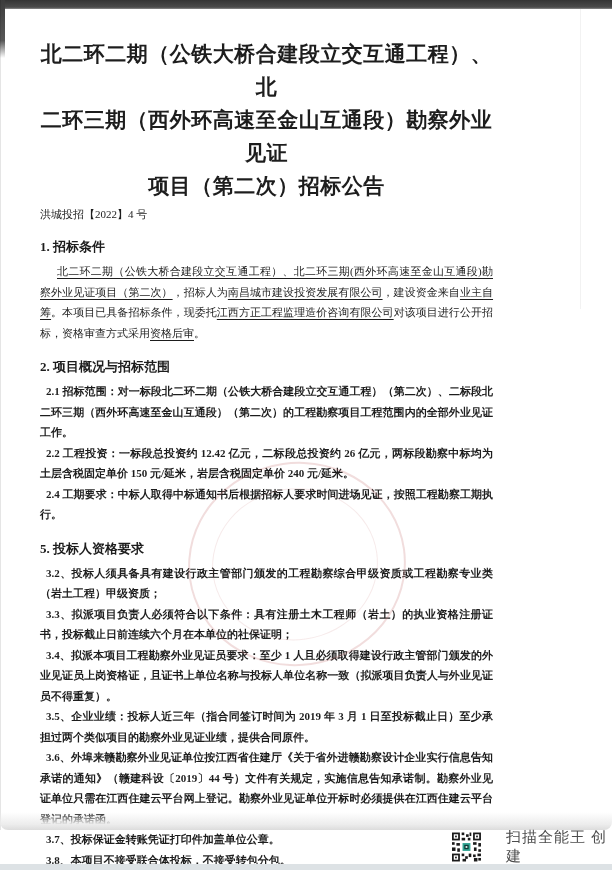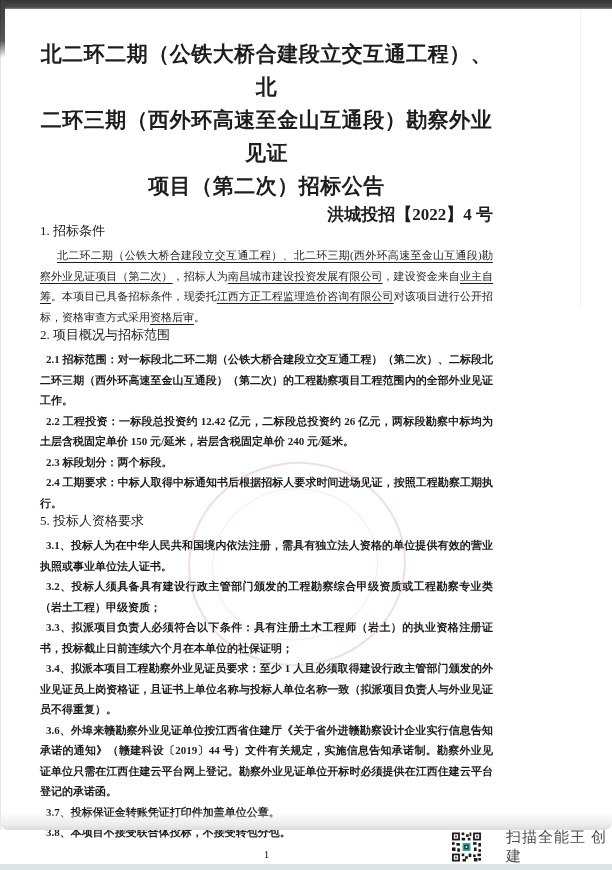--- a/index.html
+++ b/index.html
@@ -68,30 +68,30 @@
   .doc-title {
     margin-top: 29px;
     text-align: center;
     font-size: 21px;
     font-weight: bold;
     line-height: 33px;
     letter-spacing: 0.5px;
   }
   .doc-number {
     margin-top: 3px;
-    text-align: right;
-    font-size: 17px;
-    font-weight: bold;
+    text-align: left;
+    font-size: 11px;
+    font-weight: normal;
     line-height: 17px;
   }
   .section-heading {
     font-size: 13px;
-    font-weight: normal;
+    font-weight: bold;
     line-height: 16px;
-    margin: 0 0 6px 0;
+    margin: 16px 0 6px 0;
   }
   .body-para {
     font-size: 11px;
     line-height: 20.5px;
     text-align: justify;
     margin: 0;
   }
   .lead-para { text-indent: 17px; }
   .item-para { text-indent: 6px; font-weight: bold; }
   .u { text-decoration: underline; text-underline-offset: 3px; text-decoration-thickness: 1px; }
@@ -132,29 +132,28 @@
   <div class="doc-number">洪城投招【2022】4 号</div>
 
   <div class="section-heading">1. 招标条件</div>
 
   <p class="body-para lead-para"><span class="u">北二环二期（公铁大桥合建段立交互通工程）、北二环三期(西外环高速至金山互通段)勘察外业见证项目（第二次）</span><span>，招标人为</span><span class="u">南昌城市建设投资发展有限公司</span><span>，建设资金来自</span><span class="u">业主自筹</span><span>。本项目已具备招标条件，现委托</span><span class="u">江西方正工程监理造价咨询有限公司</span><span>对该项目进行公开招标，资格审查方式采用</span><span class="u">资格后审</span><span>。</span></p>
 
   <div class="section-heading">2. 项目概况与招标范围</div>
 
   <p class="body-para item-para">2.1 招标范围：对一标段北二环二期（公铁大桥合建段立交互通工程）（第二次）、二标段北二环三期（西外环高速至金山互通段）（第二次）的工程勘察项目工程范围内的全部外业见证工作。</p>
   <p class="body-para item-para">2.2 工程投资：一标段总投资约 12.42 亿元，二标段总投资约 26 亿元，两标段勘察中标均为土层含税固定单价 150 元/延米，岩层含税固定单价 240 元/延米。</p>
-  <p class="body-para item-para">2.3 标段划分：两个标段。</p>
   <p class="body-para item-para">2.4 工期要求：中标人取得中标通知书后根据招标人要求时间进场见证，按照工程勘察工期执行。</p>
 
   <div class="section-heading">5. 投标人资格要求</div>
 
-  <p class="body-para item-para">3.1、投标人为在中华人民共和国境内依法注册，需具有独立法人资格的单位提供有效的营业执照或事业单位法人证书。</p>
   <p class="body-para item-para">3.2、投标人须具备具有建设行政主管部门颁发的工程勘察综合甲级资质或工程勘察专业类（岩土工程）甲级资质；</p>
   <p class="body-para item-para">3.3、拟派项目负责人必须符合以下条件：具有注册土木工程师（岩土）的执业资格注册证书，投标截止日前连续六个月在本单位的社保证明；</p>
   <p class="body-para item-para">3.4、拟派本项目工程勘察外业见证员要求：至少 1 人且必须取得建设行政主管部门颁发的外业见证员上岗资格证，且证书上单位名称与投标人单位名称一致（拟派项目负责人与外业见证员不得重复）。</p>
+  <p class="body-para item-para">3.5、企业业绩：投标人近三年（指合同签订时间为 2019 年 3 月 1 日至投标截止日）至少承担过两个类似项目的勘察外业见证业绩，提供合同原件。</p>
   <p class="body-para item-para">3.6、外埠来赣勘察外业见证单位按江西省住建厅《关于省外进赣勘察设计企业实行信息告知承诺的通知》（赣建科设〔2019〕44 号）文件有关规定，实施信息告知承诺制。勘察外业见证单位只需在江西住建云平台网上登记。勘察外业见证单位开标时必须提供在江西住建云平台登记的承诺函。</p>
   <p class="body-para item-para">3.7、投标保证金转账凭证打印件加盖单位公章。</p>
   <p class="body-para item-para">3.8、本项目不接受联合体投标，不接受转包分包。</p>
 
   <div class="page-number">1</div>
 </div>
 
 <div class="stamp">
   <div class="stamp-inner"></div>
 </div>

